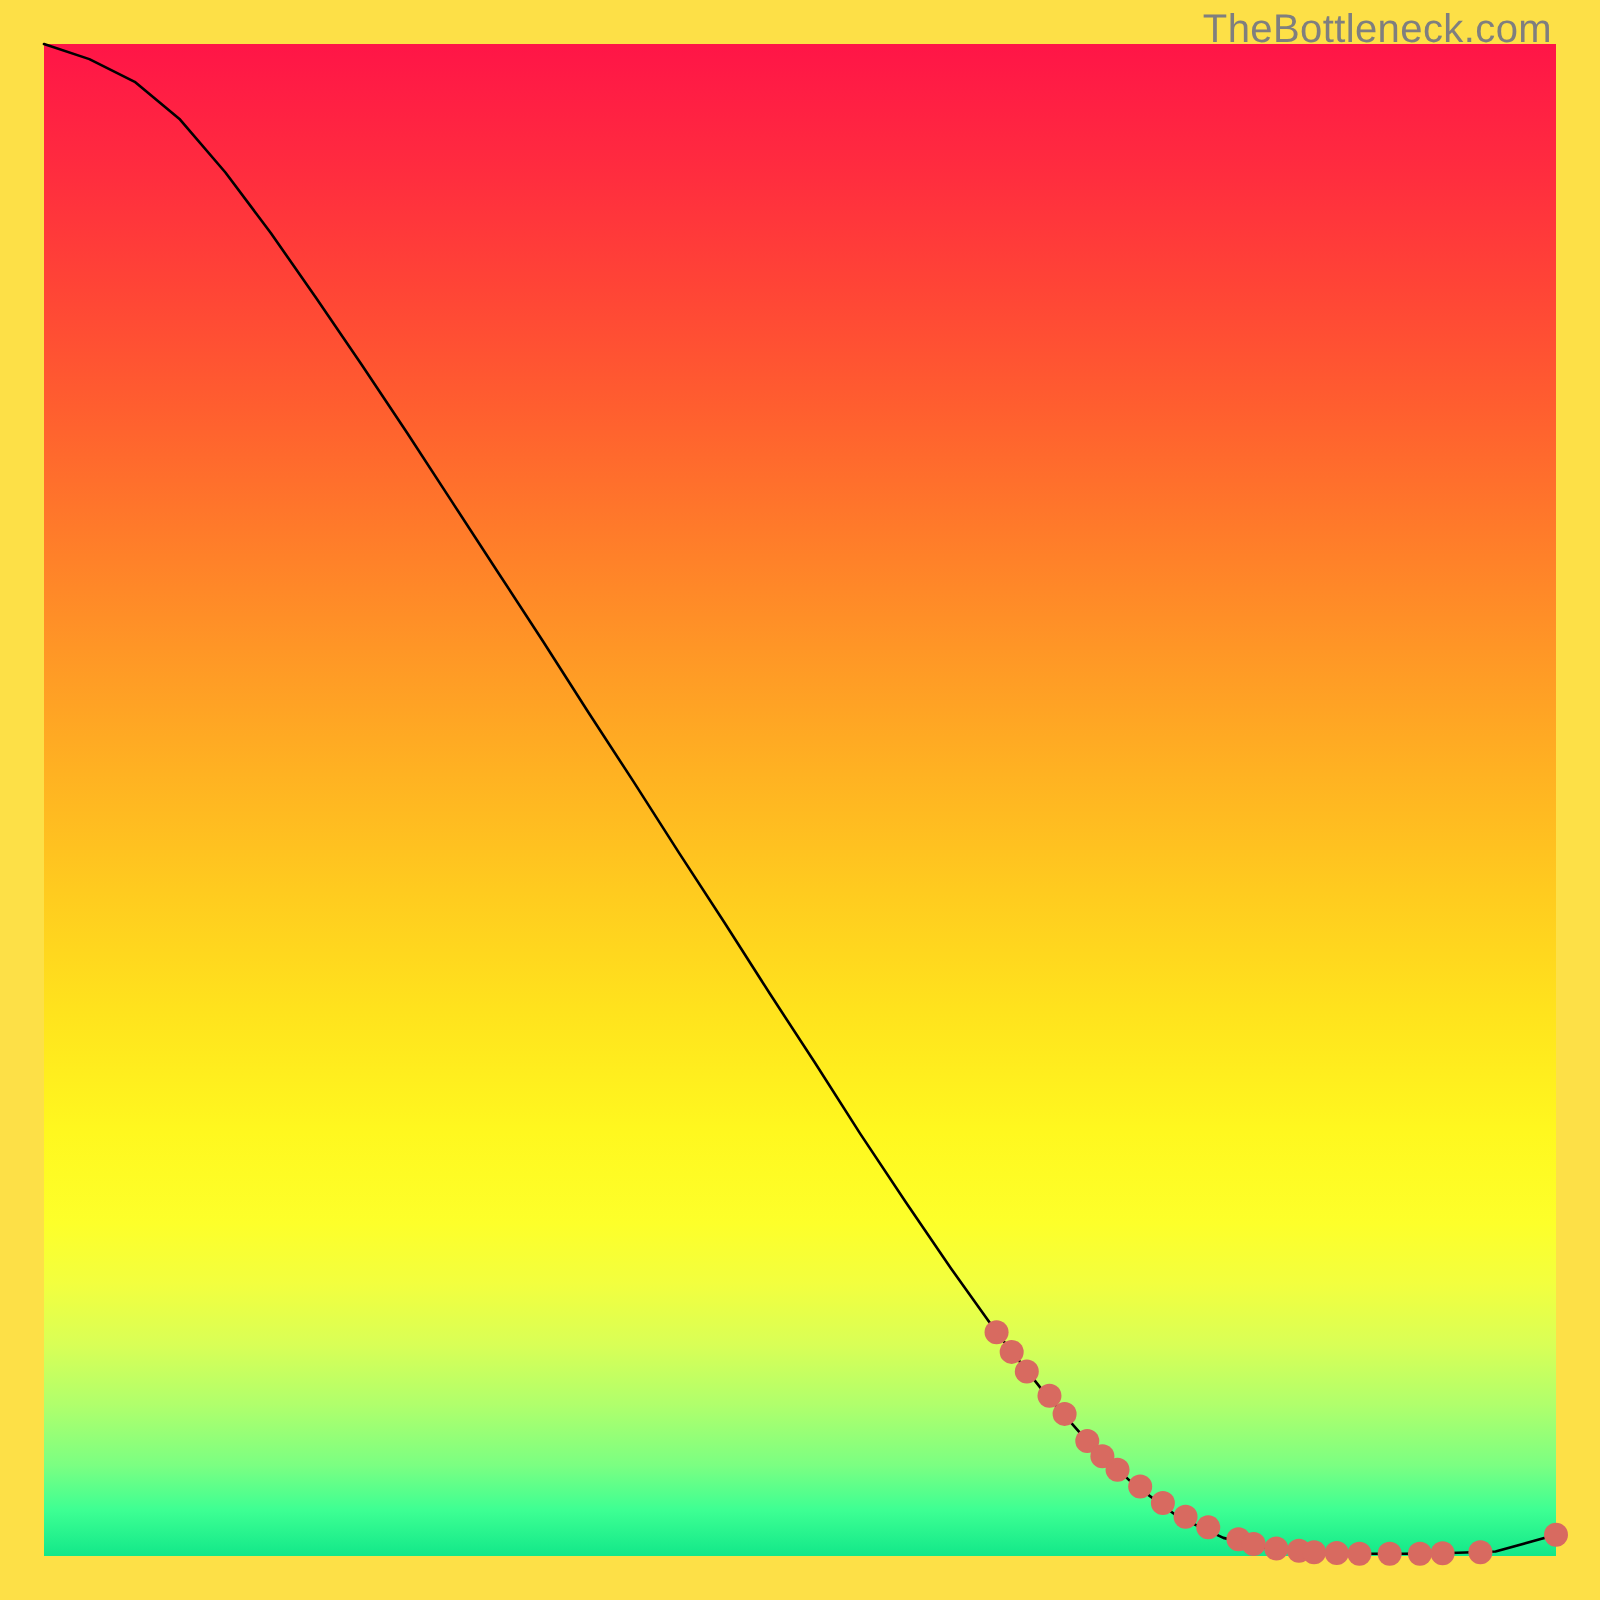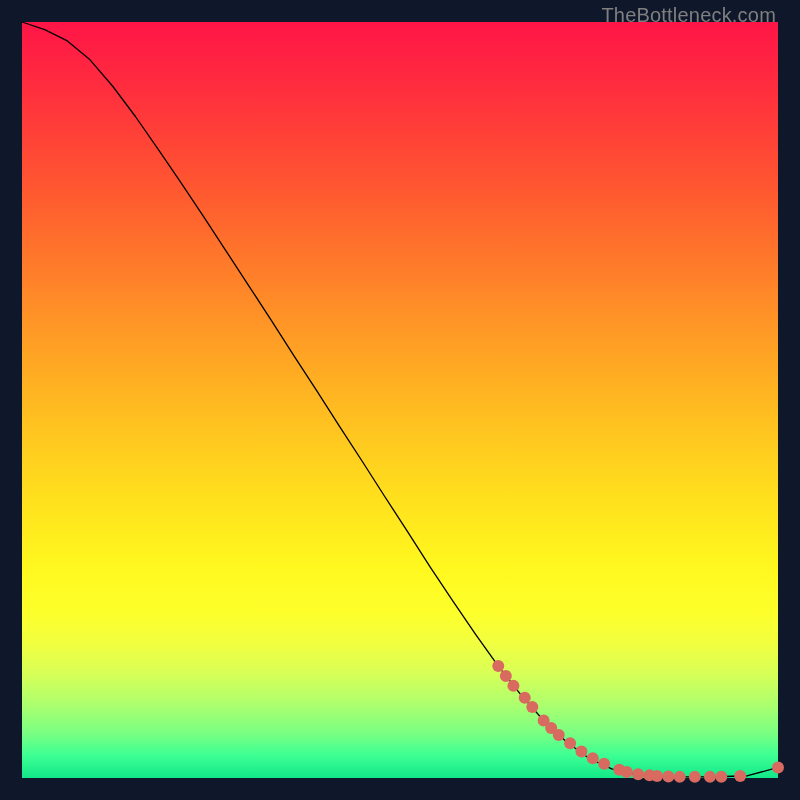--- a/index.html
+++ b/index.html
@@ -8,21 +8,21 @@
     width: 800px;
     height: 800px;
     background: #000;
     overflow: hidden;
     font-family: Arial, Helvetica, sans-serif;
   }
   .frame {
     position: relative;
     width: 800px;
     height: 800px;
-    background: #0f172a;
+    background: #fde047;
   }
   .plot {
     position: absolute;
     left: 22px;
     top: 22px;
     width: 756px;
     height: 756px;
     
     background: linear-gradient(to bottom,
       #ff1547 0%,

